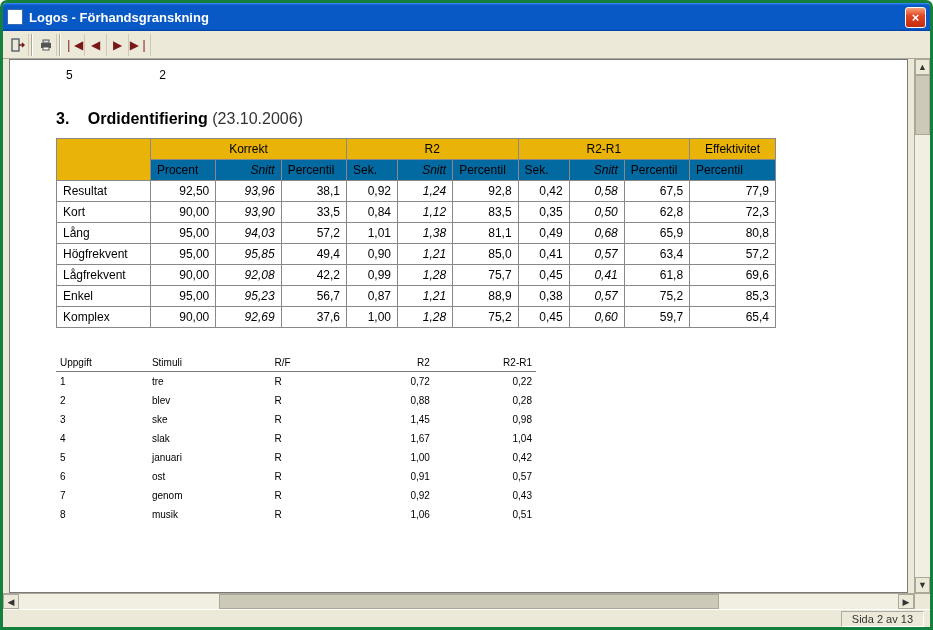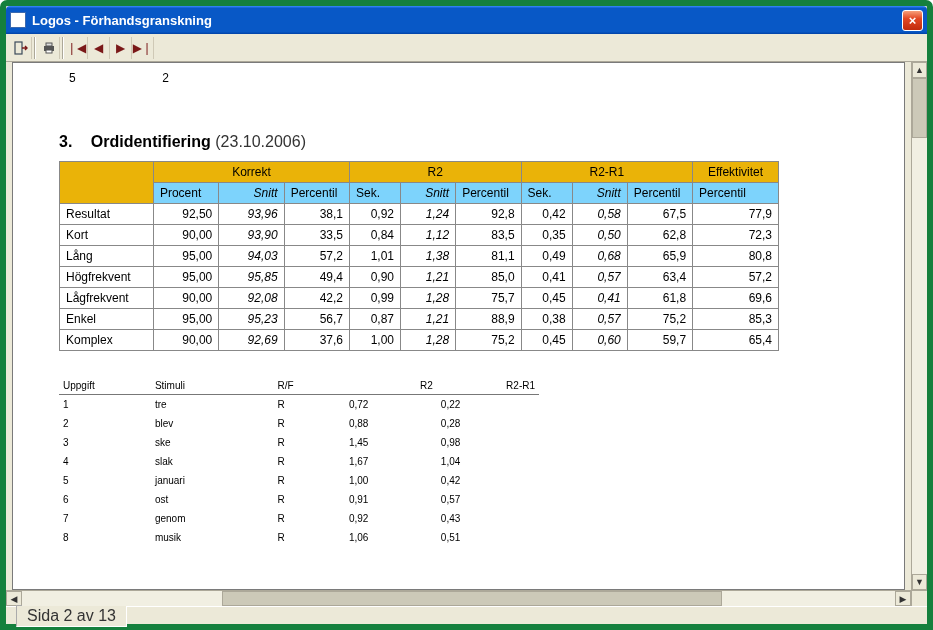--- a/index.html
+++ b/index.html
@@ -7,21 +7,21 @@
     margin: 0;
     padding: 0;
     font-family: Verdana, Arial, sans-serif;
     font-size: 11px;
     background: #ffffff;
     overflow: hidden;
   }
   .window {
     width: 933px;
     height: 630px;
-    border: 6px solid #15803d;
+    border: 3px solid #15803d;
     border-radius: 7px 7px 0 0;
     background: #ece9d8;
     display: flex;
     flex-direction: column;
     position: relative;
   }
   .titlebar {
     height: 28px;
     background: linear-gradient(to bottom, #3b8cff 0%, #0858c6 8%, #0858c6 92%, #0041a5 100%);
     display: flex;
@@ -170,35 +170,35 @@
     bottom: 0;
     width: 500px;
     background: #ccc9b8;
     border: 1px solid #aca899;
   }
   .statusbar {
     height: 18px;
     background: #ece9d8;
     border-top: 1px solid #fff;
     display: flex;
-    justify-content: flex-start;
-    align-items: center;
-    font-size: 16px;
+    justify-content: flex-end;
+    align-items: center;
+    font-size: 11px;
     padding: 0 6px;
     color: #333;
   }
   .statusbar .cell {
     border: 1px inset #fff;
     padding: 1px 10px;
     margin-left: 4px;
     background: #ece9d8;
   }
 
   
-  .top-frag { margin-left: 10px; margin-bottom: 48px; font-size: 12px;}
+  .top-frag { margin-left: 10px; margin-bottom: 28px; font-size: 12px;}
   .top-frag span { display:inline-block; }
   .section-title { font-size: 16px; margin-bottom: 10px; }
   .section-title .num { font-weight: bold; margin-right: 14px; }
   .section-title .name { font-weight: bold; }
   .section-title .date { font-weight: normal; color: #333; margin-top: 32px; }
 
   table.result {
     border-collapse: collapse;
     width: 720px;
     table-layout: fixed;
@@ -206,21 +206,21 @@
   }
   table.result th, table.result td {
     border: 1px solid #888;
     padding: 3px 6px;
     font-size: 12px;
     text-align: right;
     font-weight: normal;
   }
   table.result td.label, table.result th.label { text-align: left; }
   table.result th { background: #eab308; }
-  table.result .subh { background: #7dd3fc; font-size: 11px; }
+  table.result .subh { background: #0369a1; font-size: 11px; }
   table.result .subh td { text-align: left; }
   table.result .subh .rr { text-align: right;}
   table.result tr.bold td { font-weight: normal; }
   table.result td.italic { font-style: italic; }
   table.result .group-top { text-align: center; }
 
   table.uppgift {
     border-collapse: collapse;
     width: 480px;
     font-size: 10px;
@@ -229,21 +229,21 @@
     border-bottom: 1px solid #777;
     text-align: left;
     font-weight: normal;
     padding: 3px 4px;
   }
   table.uppgift th.rr { text-align: right; }
   table.uppgift td {
     padding: 4px 4px;
     border: none;
   }
-  table.uppgift td.rr { }
+  table.uppgift td.rr { text-align: right; }
 </style>
 </head>
 <body>
 
 <div class="window">
 
   <div class="titlebar">
     <span class="app-icon"></span>
     <span class="title-text">Logos - Förhandsgranskning</span>
     <span class="close-btn">×</span>

